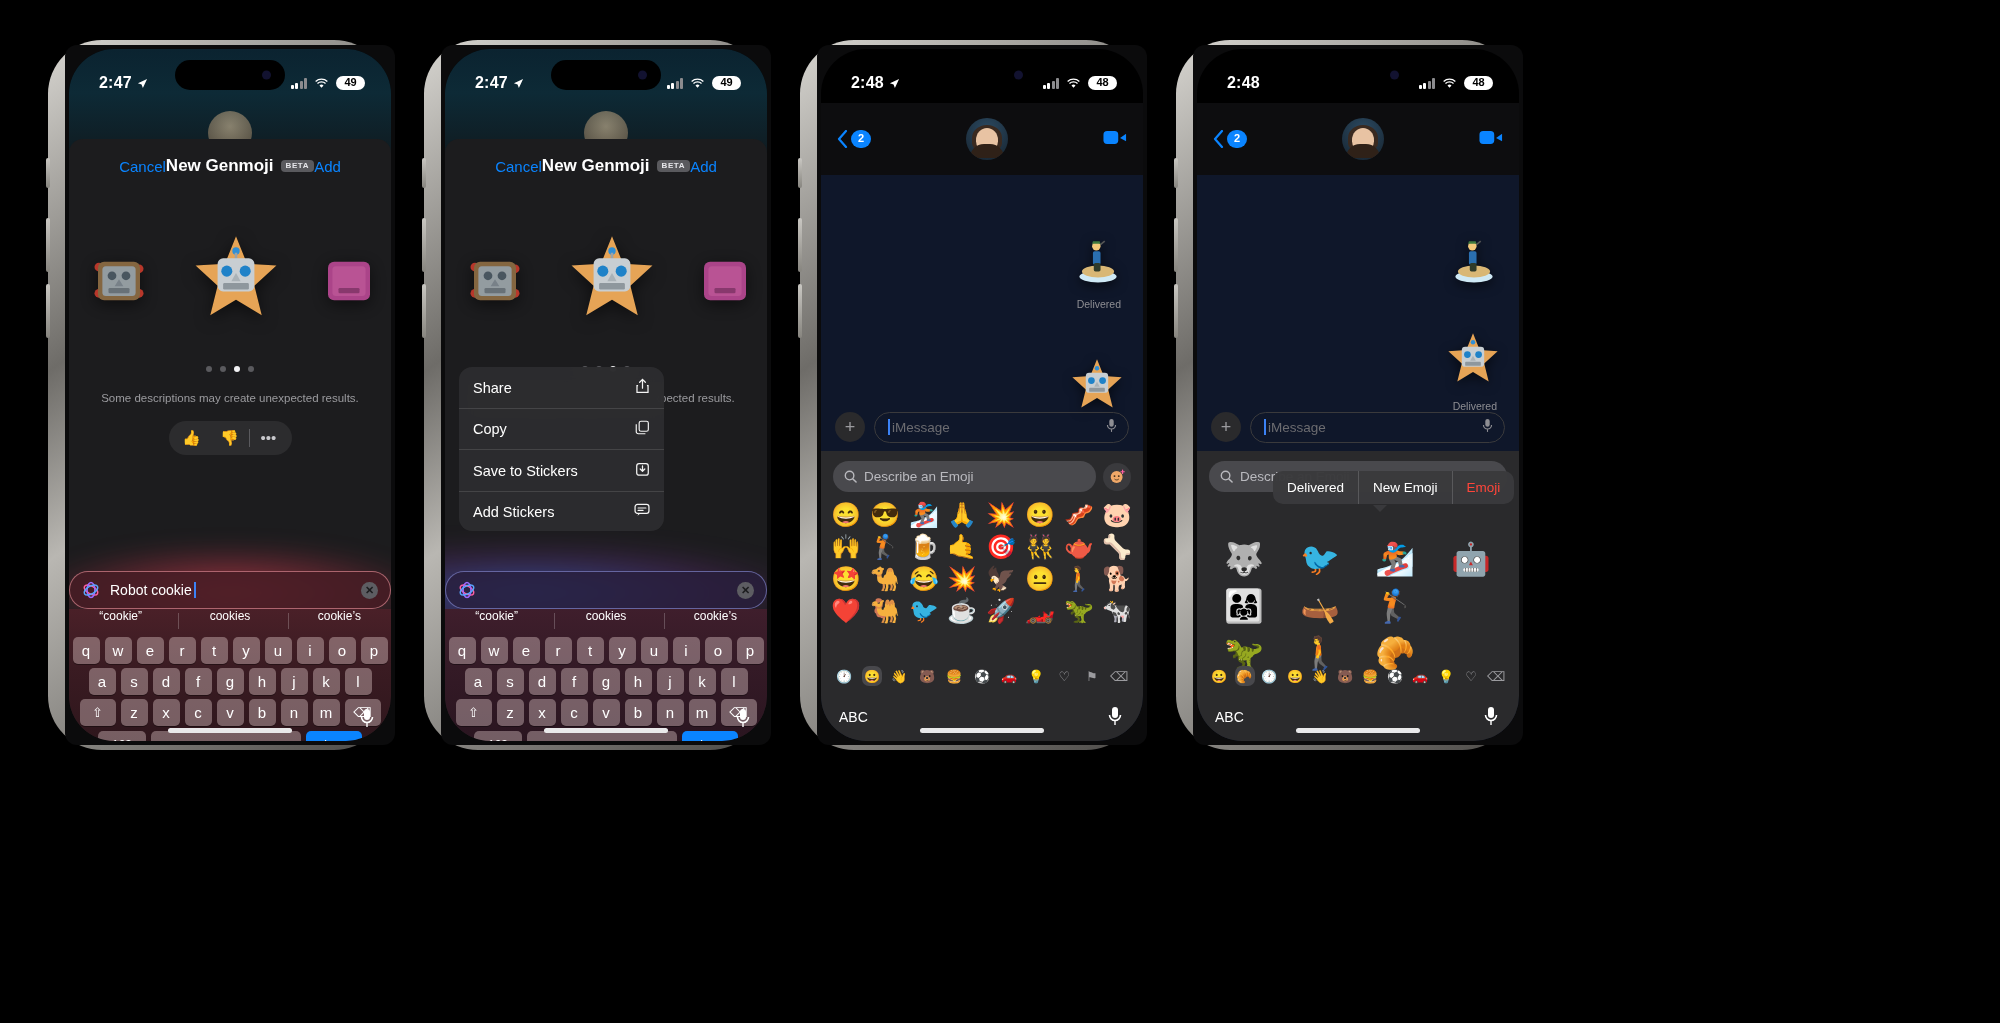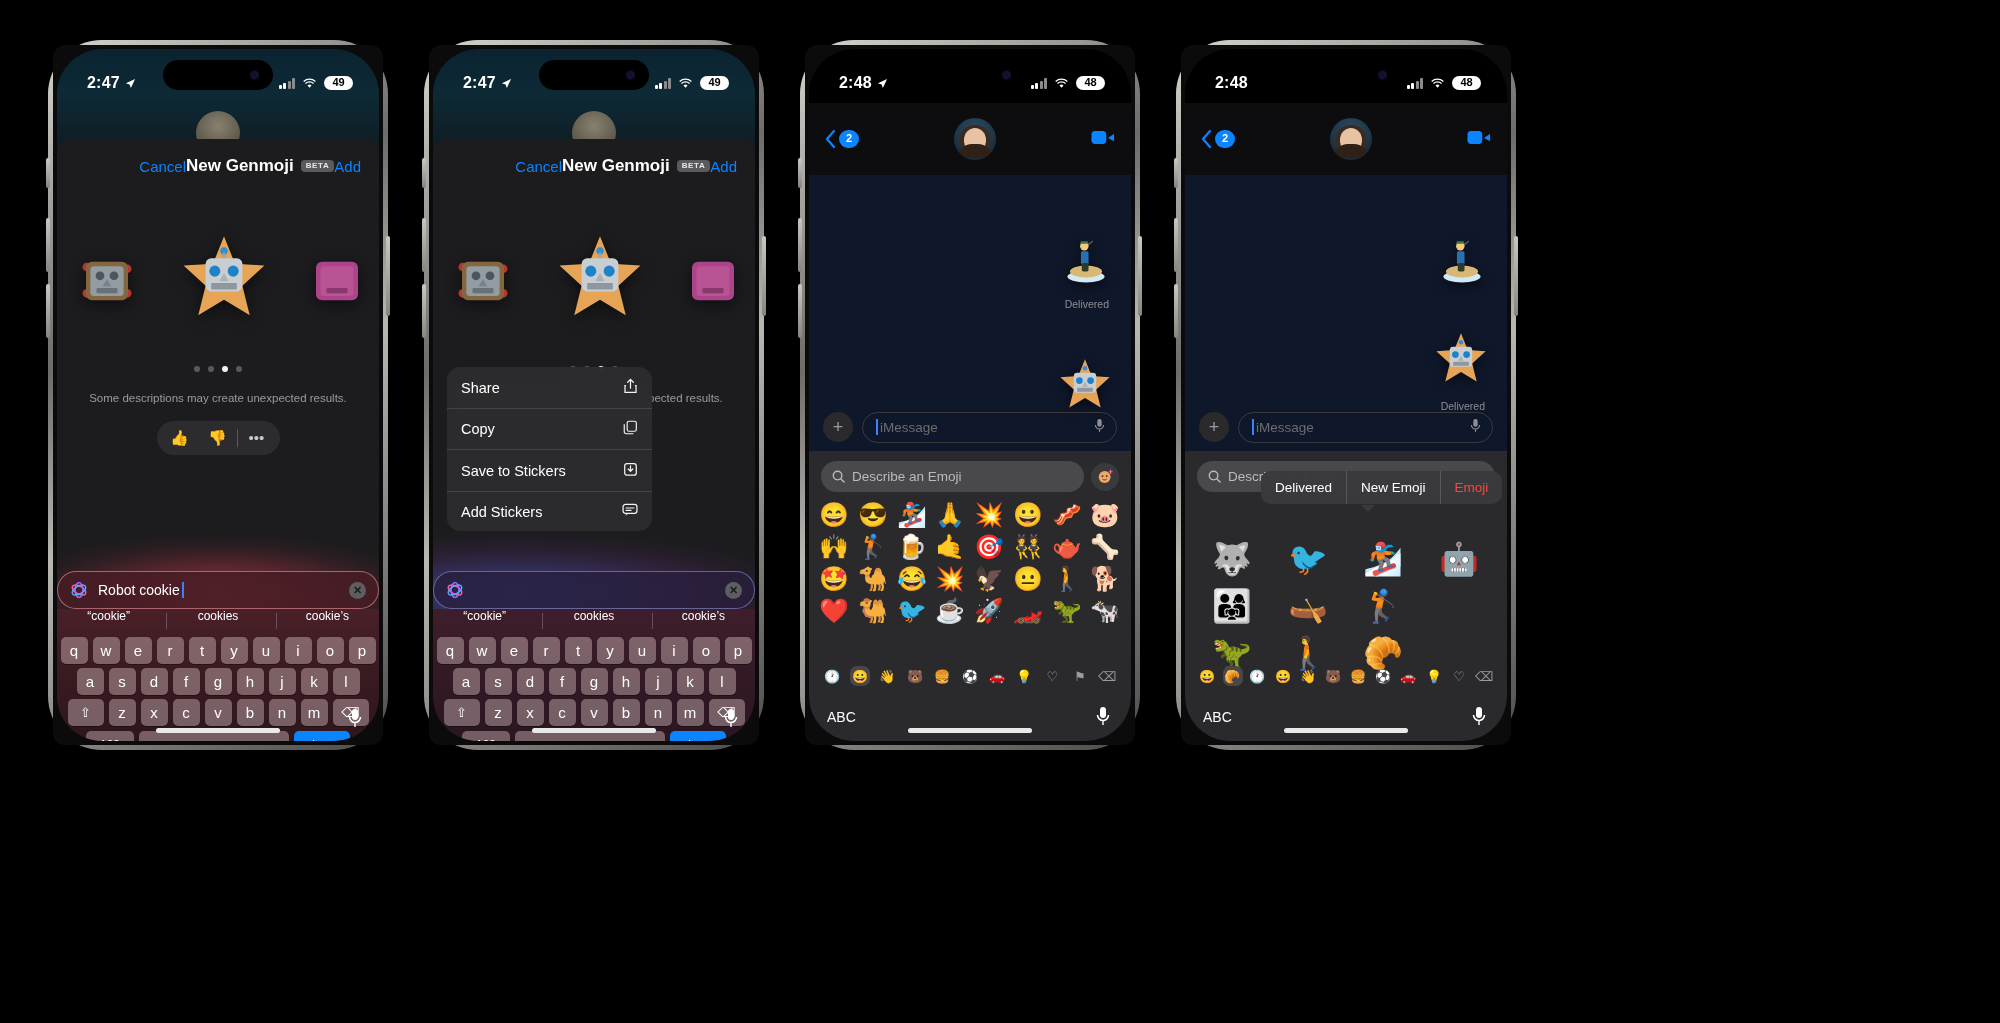--- a/index.html
+++ b/index.html
@@ -3,21 +3,21 @@
 <meta charset="utf-8">
 <style>
   html,body{margin:0;padding:0;background:#000;}
   body{width:2000px;height:1023px;overflow:hidden;font-family:"Liberation Sans",sans-serif;}
   .stage{position:relative;width:2000px;height:1023px;background:#000;}
 
   
   .phone{position:absolute;top:40px;width:340px;height:710px;border-radius:54px;
          background:linear-gradient(145deg,#d8d6d1,#6e6c68 35%,#b9b7b2 55%,#4d4b48);
          padding:5px;box-sizing:border-box;}
-  .phone .band{width:100%;height:100%;border-radius:12px;background:#0b0b0c;padding:4px;box-sizing:border-box;}
+  .phone .band{width:100%;height:100%;border-radius:12px;background:#0b0b0c;padding:4px;box-sizing:border-box;margin-left:12px;}
   .screen{position:relative;width:100%;height:100%;border-radius:45px;overflow:hidden;background:#000;}
   .p1{left:48px;}.p2{left:424px;}.p3{left:800px;}.p4{left:1176px;}
   .p3,.p4{}
   .btn-side{position:absolute;background:linear-gradient(180deg,#c9c7c2,#87857f);border-radius:2px;}
   .bs-l1{left:-2px;top:118px;width:4px;height:30px;}
   .bs-l2{left:-2px;top:178px;width:4px;height:54px;}
   .bs-l3{left:-2px;top:244px;width:4px;height:54px;}
   .bs-r1{right:-2px;top:196px;width:4px;height:80px;}
 
   
@@ -42,21 +42,21 @@
   .homebar{position:absolute;bottom:8px;left:50%;transform:translateX(-50%);
            width:124px;height:5px;border-radius:3px;background:#e9e9ea;z-index:40;}
 
   
   .gm-bgtop{position:absolute;top:0;left:0;right:0;height:110px;
             background:linear-gradient(180deg,#0b2330,#0d2a36 40%,#101a1f);}
   .gm-avatar{position:absolute;top:62px;left:50%;transform:translateX(-50%);
              width:44px;height:44px;border-radius:50%;
              background:radial-gradient(circle at 50% 35%,#d8c09a,#6f5c46);opacity:.6;}
   .gm-sheet{position:absolute;top:90px;left:0;right:0;bottom:0;background:#1c1c1e;border-radius:14px 14px 0 0;overflow:hidden;}
-  .gm-nav{display:flex;align-items:center;justify-content:flex-end;padding:17px 18px 0;}
+  .gm-nav{display:flex;align-items:center;justify-content:center;padding:17px 18px 0;}
   .gm-cancel,.gm-add{color:#0a84ff;font-size:15px;}
   .gm-title{display:flex;align-items:center;gap:7px;color:#fff;font-size:17px;font-weight:700;}
   .beta{background:#5a5a5e;color:#e6e6ea;font-size:8px;font-weight:700;letter-spacing:.6px;
         padding:2px 5px;border-radius:4px;line-height:1;}
 
   .gm-carousel{position:relative;height:150px;margin-top:34px;}
   .gm-item{position:absolute;top:50%;transform:translateY(-50%);text-align:center;
            line-height:1;filter:drop-shadow(0 4px 8px rgba(0,0,0,.55));}
   .gm-left{left:22px;font-size:54px;opacity:.95;}
   .gm-center{left:50%;margin-left:-40px;font-size:82px;}

